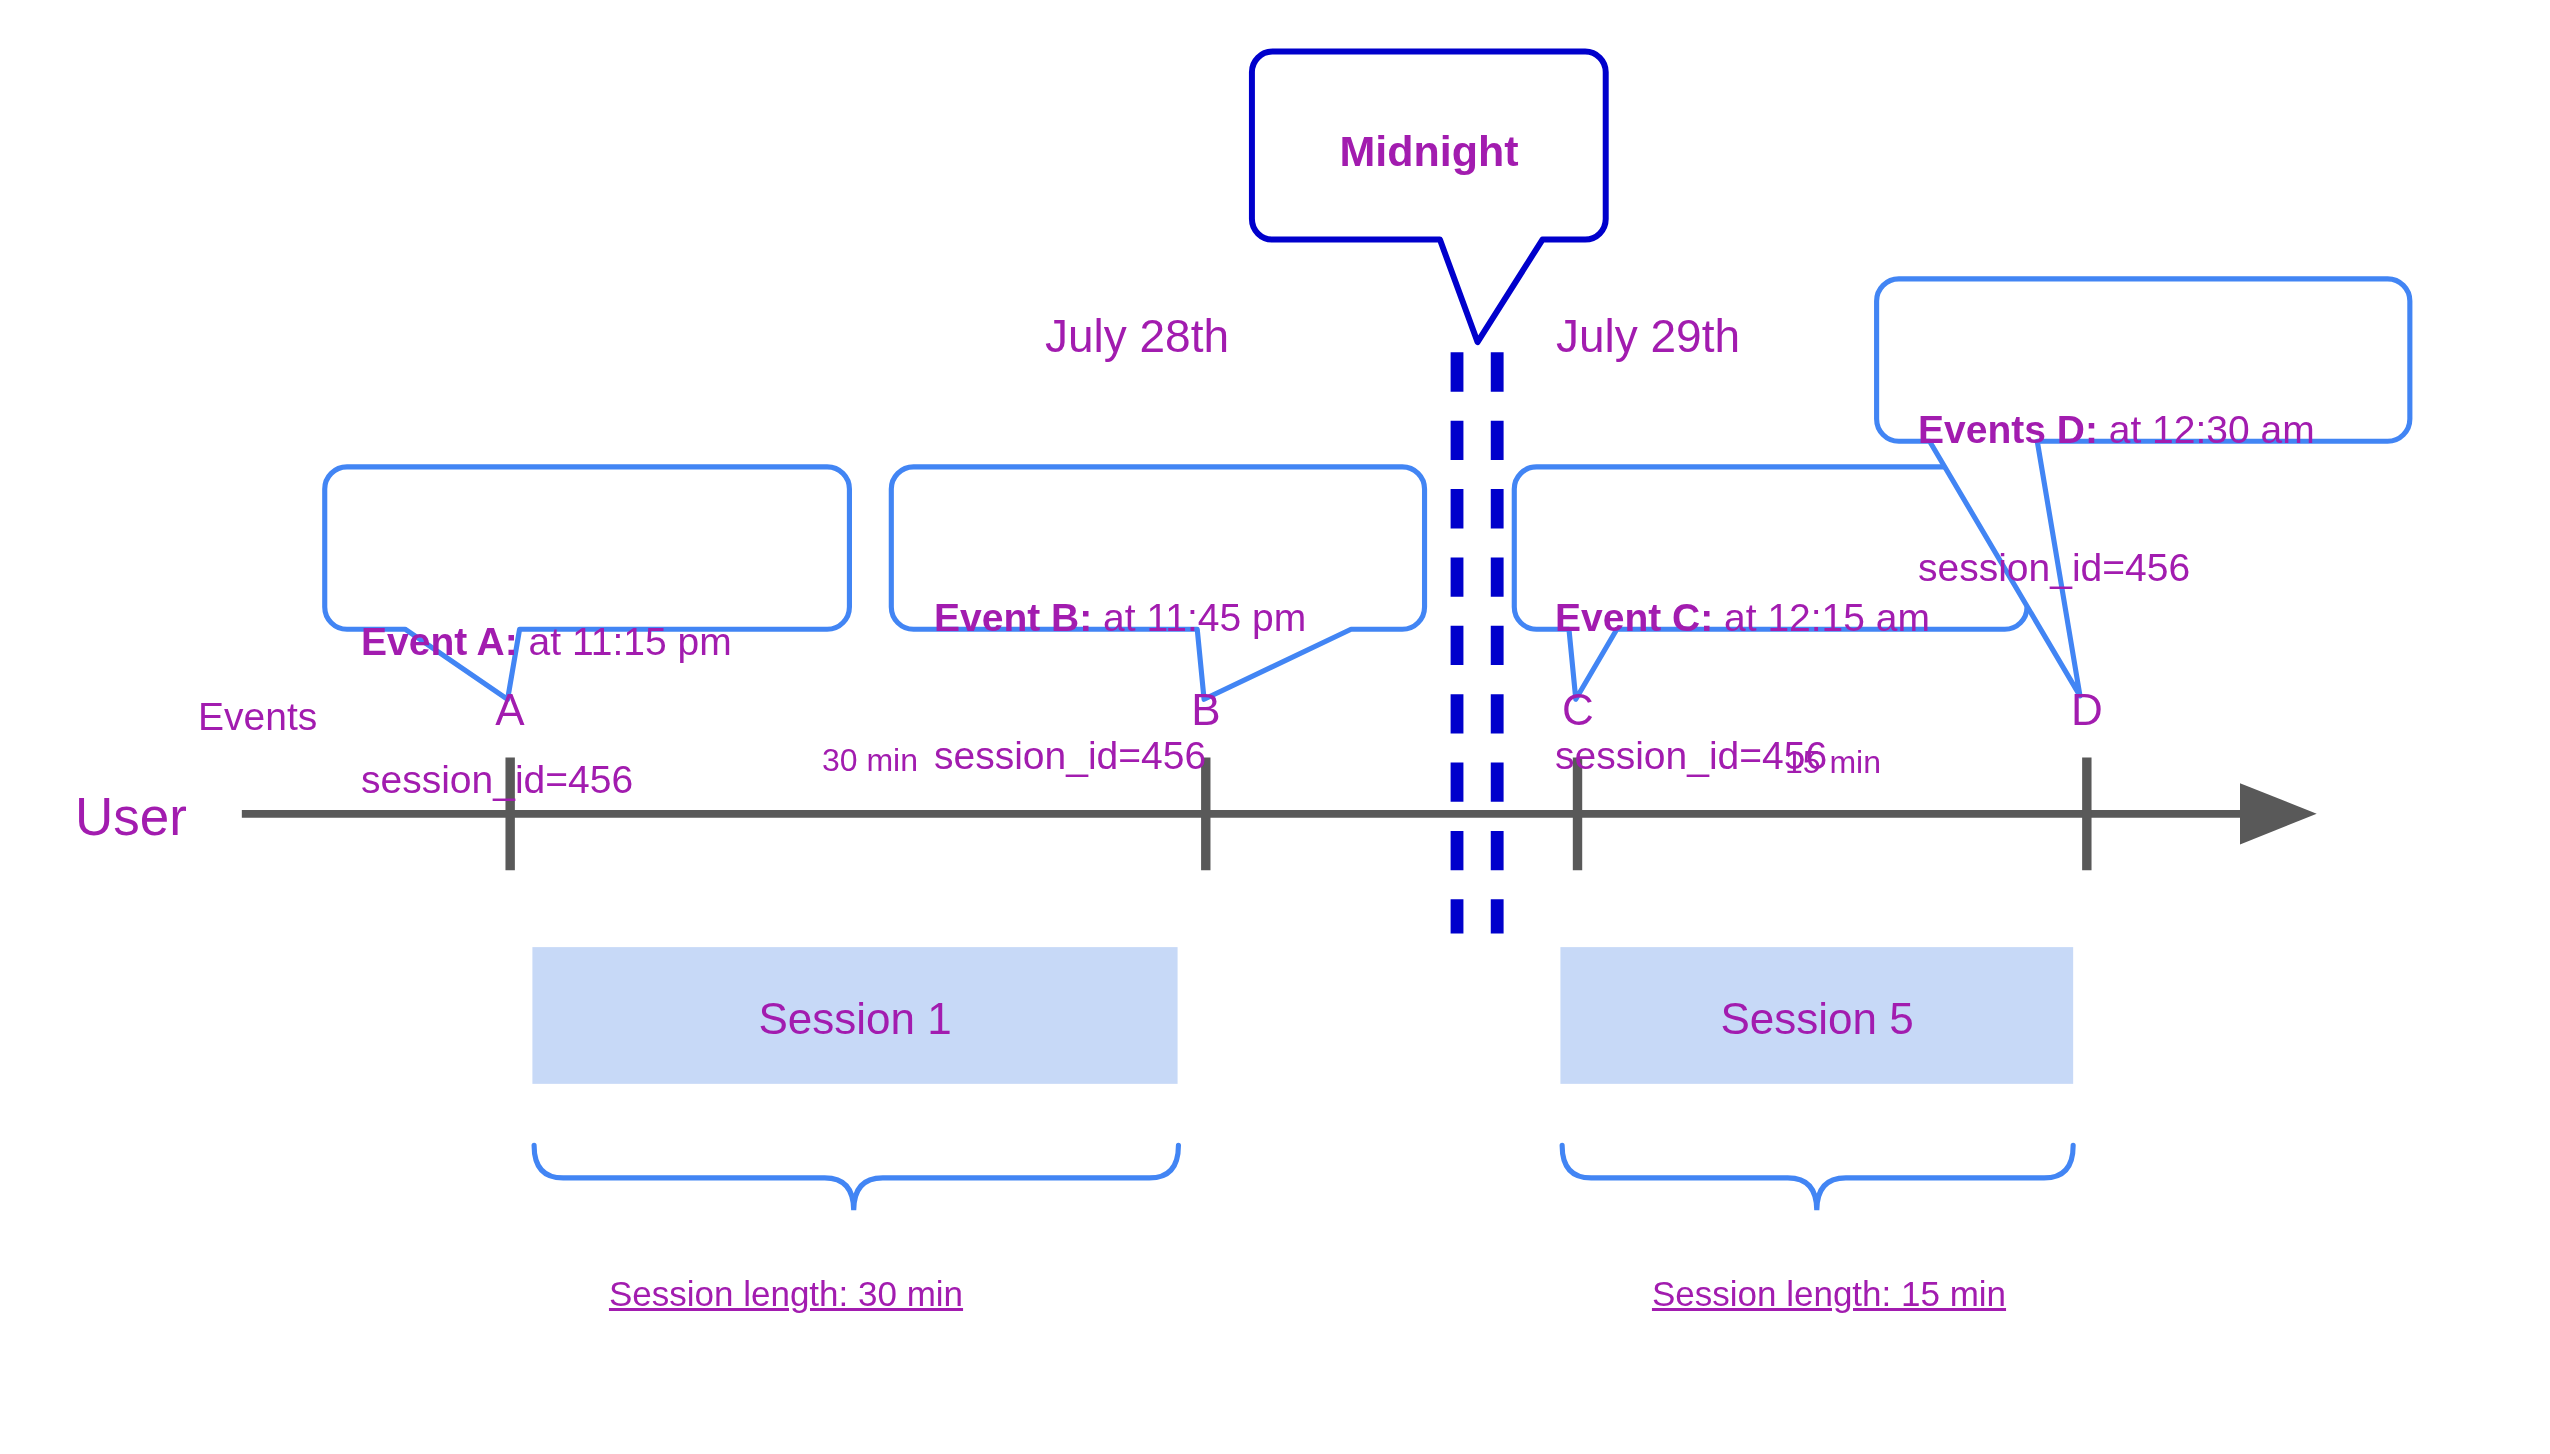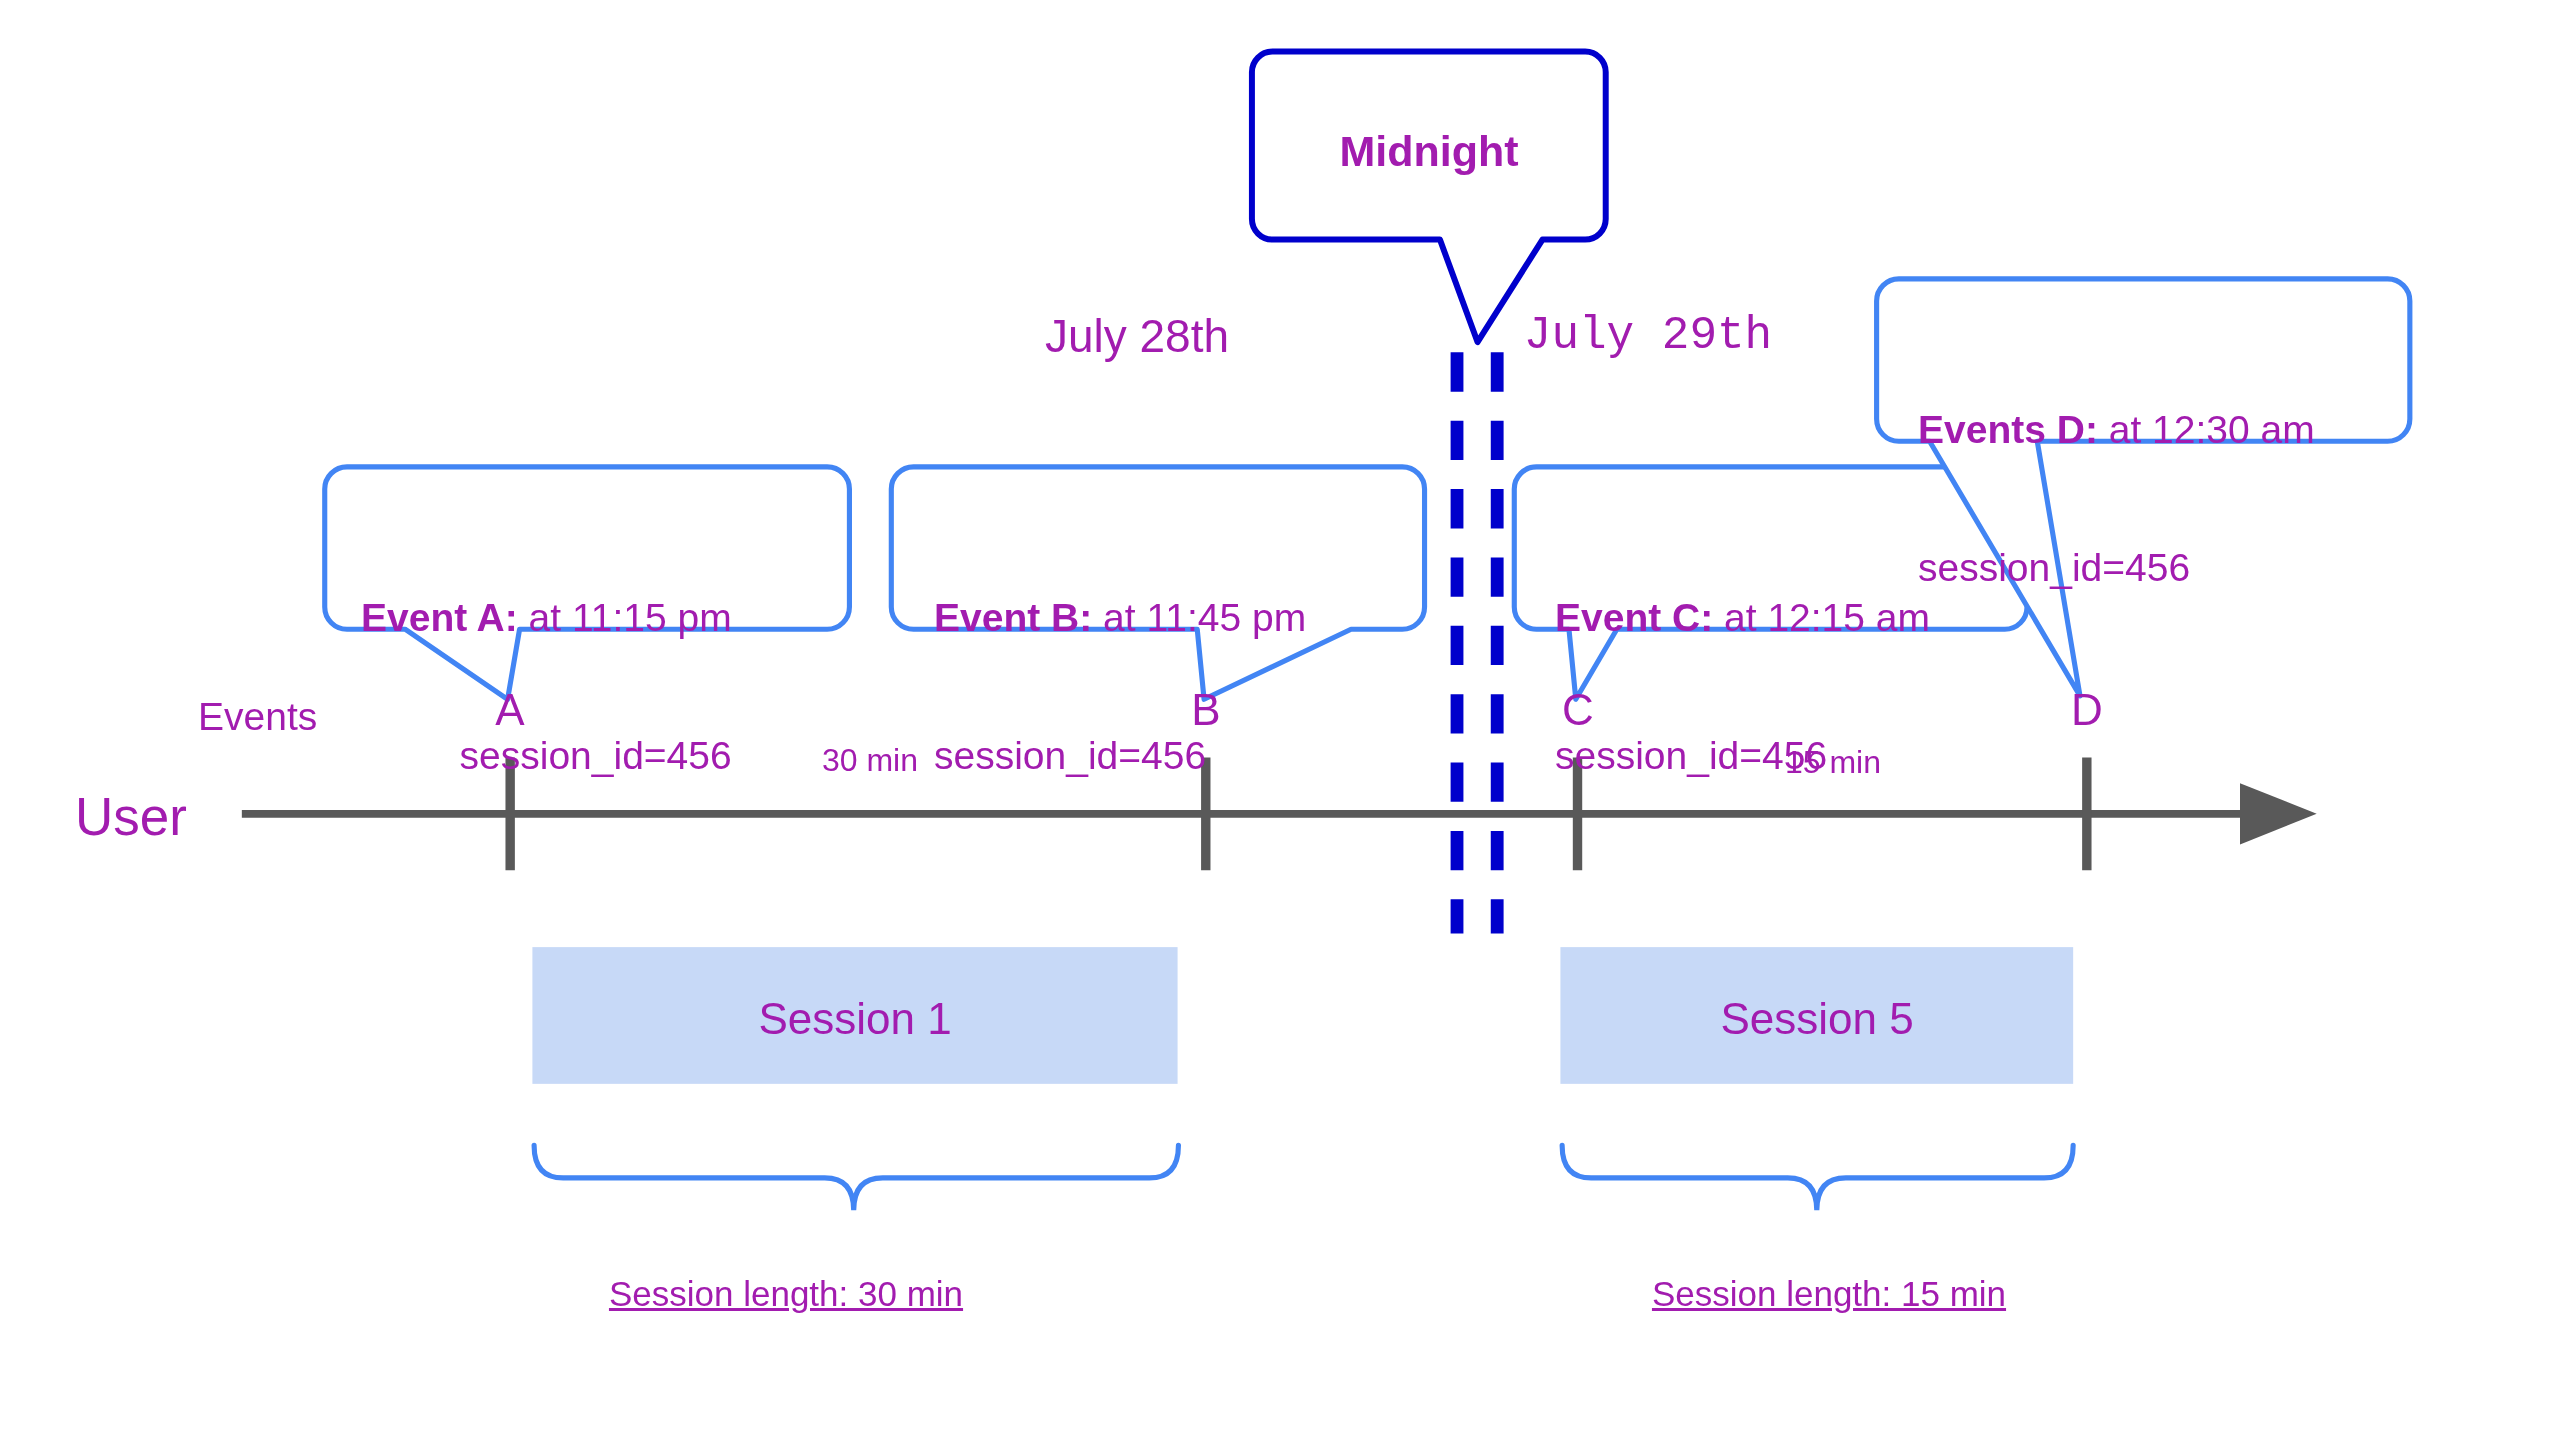--- a/index.html
+++ b/index.html
@@ -151,33 +151,33 @@
                L2392,1378
                q34,0 34,-38"></path>
     </g>
   </svg>
 
   <div class="txt lbl-user" style="left:75px;top:786px;">User</div>
 
   <div class="txt lbl-events" style="left:198px;top:694px;">Events</div>
 
   <div class="txt lbl-date ctr" style="left:1137px;top:309px;">July 28th</div>
-  <div class="txt lbl-date ctr" style="left:1648px;top:309px;font-family:Liberation Mono, monospace;">July 29th</div>
+  <div class="txt lbl-date ctr" style="left:1648px;top:309px;">July 29th</div>
 
   <div class="txt lbl-midnight ctr" style="left:1429px;top:126px;">Midnight</div>
 
   <div class="txt lbl-tick ctr" style="left:510px;top:684px;">A</div>
   <div class="txt lbl-tick ctr" style="left:1206px;top:684px;">B</div>
   <div class="txt lbl-tick ctr" style="left:1578px;top:684px;">C</div>
   <div class="txt lbl-tick ctr" style="left:2087px;top:684px;">D</div>
 
   <div class="txt lbl-dur ctr" style="left:870px;top:742px;">30 min</div>
   <div class="txt lbl-dur ctr" style="left:1833px;top:744px;">15 min</div>
 
-  <div class="txt callout-text" style="left:361px;top:503px;text-align:right;">
+  <div class="txt callout-text" style="left:361px;top:527px;">
     <div class="nowrap"><b>Event A:</b><span> at 11:15 pm</span></div>
     <div class="nowrap">session_id=456</div>
   </div>
 
   <div class="txt callout-text" style="left:934px;top:503px;">
     <div class="nowrap"><b>Event B:</b><span> at 11:45 pm</span></div>
     <div class="nowrap">session_id=456</div>
   </div>
 
   <div class="txt callout-text" style="left:1555px;top:503px;">

